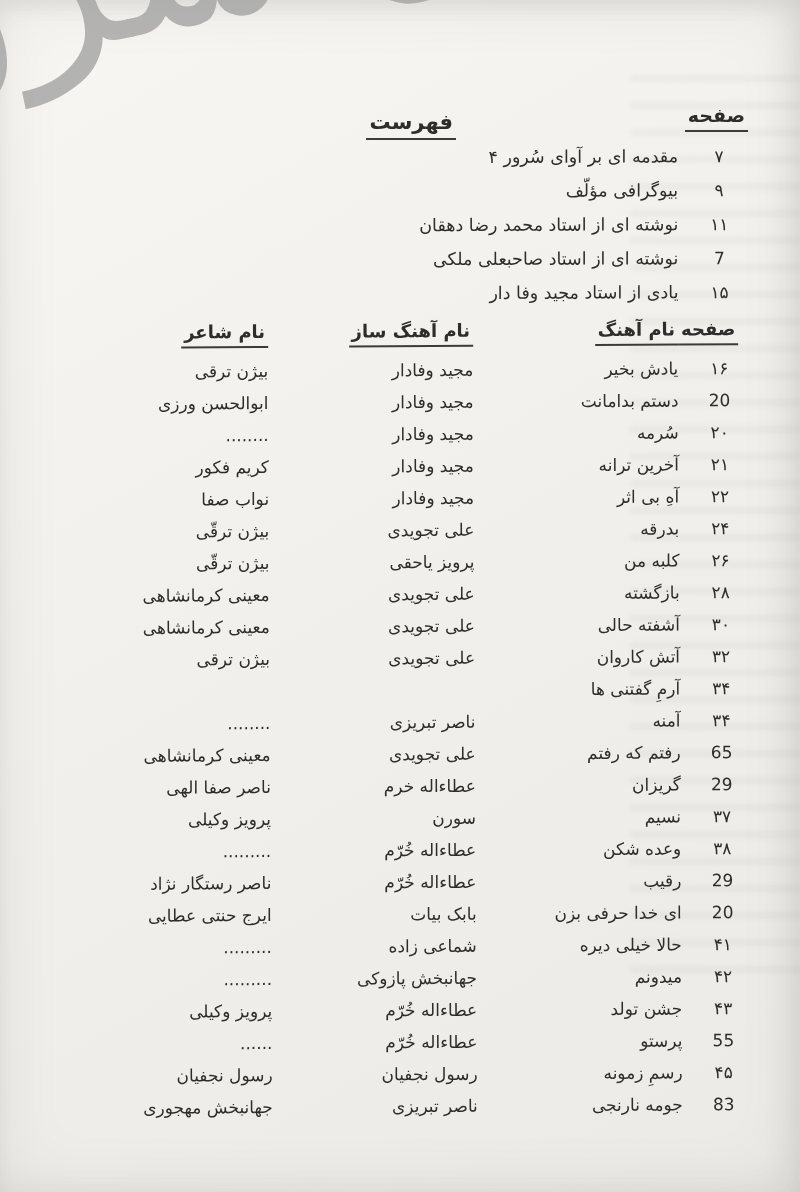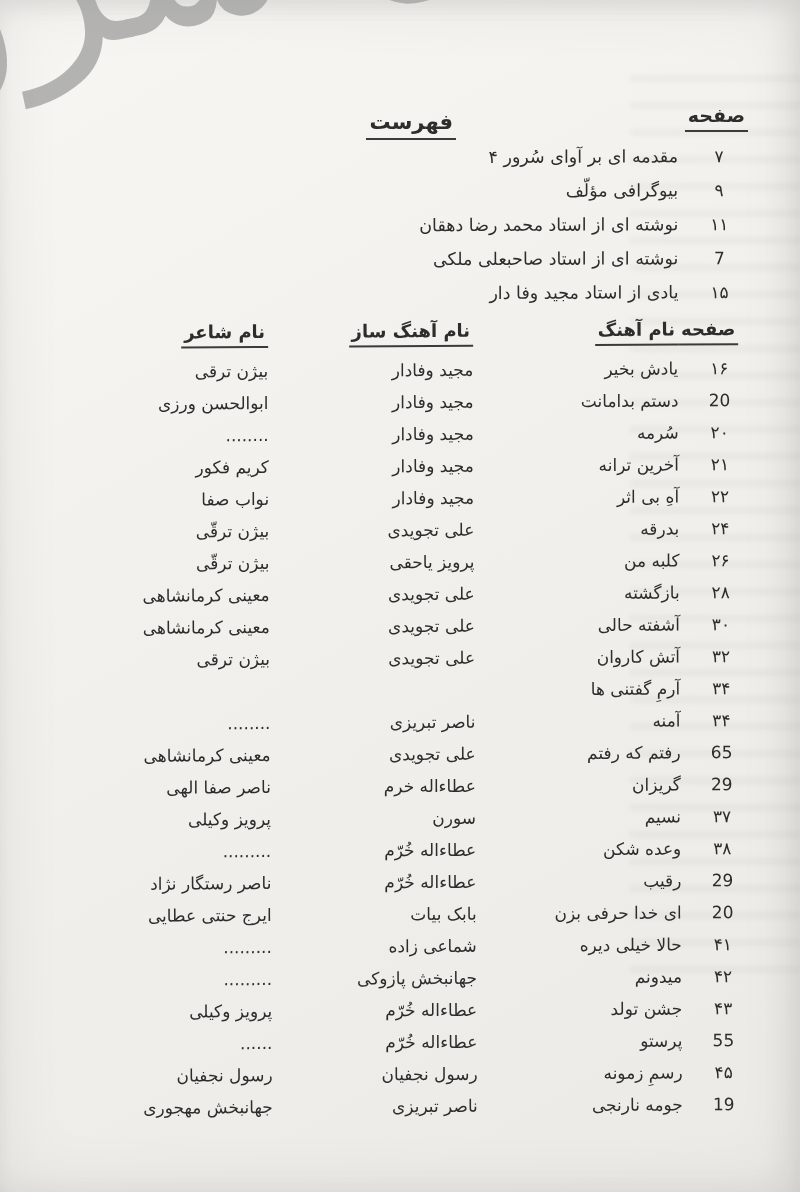--- a/index.html
+++ b/index.html
@@ -272,21 +272,21 @@
             <div class="cell-composer">عطاءاله خُرّم</div>
             <div class="cell-poet">......</div>
           </div>
           <div class="row">
             <div class="cell-page">۴۵</div>
             <div class="cell-song">رسمِ زمونه</div>
             <div class="cell-composer">رسول نجفیان</div>
             <div class="cell-poet">رسول نجفیان</div>
           </div>
           <div class="row">
-            <div class="cell-page">19</div>
+            <div class="cell-page">83</div>
             <div class="cell-song">جومه نارنجی</div>
             <div class="cell-composer">ناصر تبریزی</div>
             <div class="cell-poet">جهانبخش مهجوری</div>
           </div>
         </div>
     </section>
 
   </div>
 </div>
 

